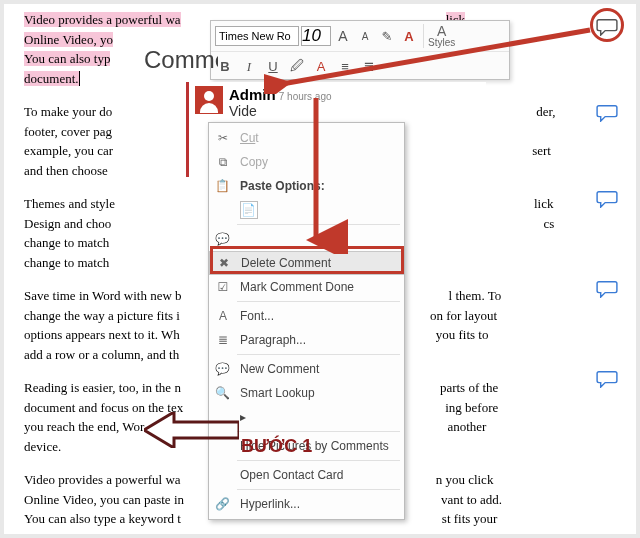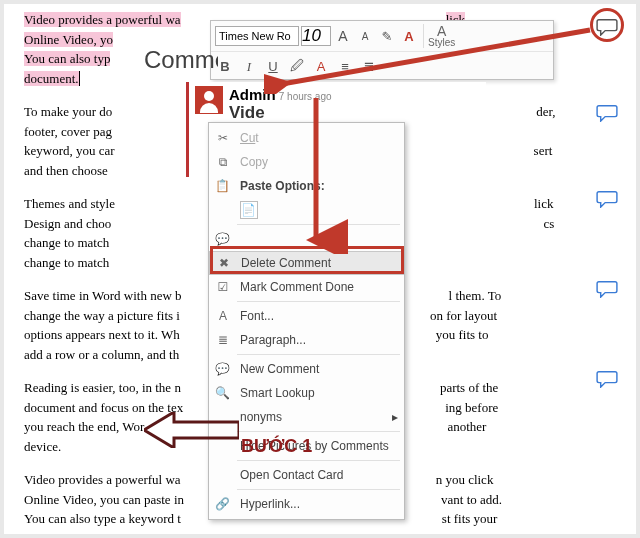--- a/index.html
+++ b/index.html
@@ -1,37 +1,37 @@
 <!DOCTYPE html>
 <html><head>
 <meta charset="utf-8">
 <style>
   * { box-sizing: border-box; margin: 0; padding: 0; }
   body { font-family: "Times New Roman", serif; font-size: 13px; width: 640px; height: 538px; background: #fff; border: 4px solid #e8e8e8; position: relative; overflow: hidden; }
   .doc { position: absolute; left: 20px; top: 6px; width: 540px; line-height: 1.5; }
   .p { margin-bottom: 14px; }
   .hl { background: #f7c5d8; }
   .cursor { border-left:1px solid #000; }
-  .mini-toolbar { position:absolute; left:206px; top:16px; width:344px; height:60px; background:#fbfbfb; border:1px solid #bfbfbf; box-shadow:2px 2px 4px rgba(0,0,0,0.15); font-family:"Segoe UI",sans-serif; font-size:11px; }
+  .mini-toolbar { position:absolute; left:206px; top:16px; width:300px; height:60px; background:#fbfbfb; border:1px solid #bfbfbf; box-shadow:2px 2px 4px rgba(0,0,0,0.15); font-family:"Segoe UI",sans-serif; font-size:11px; }
   .mt-row1{ display:flex; align-items:center; height:30px; padding:0 4px; gap:2px;}
   .mt-row2{ display:flex; align-items:center; height:30px; padding:0 4px; gap:4px; border-top:1px solid #e5e5e5;}
   .mt-font{ width:84px; height:20px; border:1px solid #aaa; padding:0 3px; font-size:11px;}
   .mt-size{ width:30px; height:20px; border:1px solid #aaa; font-size:17px; padding:0 0;font-style:italic;}
   .mt-btn{ width:20px; height:20px; display:flex; align-items:center; justify-content:center; color:#555; font-size:13px;}
   .mt-btn.b{font-weight:bold;} .mt-btn.i{font-style:italic; font-family:serif;} .mt-btn.u{text-decoration:underline;}
   .mt-styles{ border-left:1px solid #ddd; padding-left:4px; margin-left:2px; font-size:10px; color:#666; display:flex; flex-direction:column; align-items:center; line-height:1;}
   .balloon-header{ position:absolute; left:140px; top:42px; width:74px; font-family:"Segoe UI Light","Segoe UI",sans-serif; font-size:24px; color:#404040; overflow:hidden; white-space:nowrap;}
   .comments-panel{ position:absolute; left:182px; top:78px; width:300px; height:95px; background:#fff; border-left:3px solid #b33; font-family:"Segoe UI",sans-serif; font-size:11px; padding:4px 6px; overflow:hidden;}
   .cm{ display:flex; gap:6px; margin-bottom:8px;}
   .avatar{ width:28px; height:28px; background:#c0392b; flex-shrink:0; position:relative;}
   .avatar:before{ content:""; position:absolute; width:10px; height:10px; background:#fff; border-radius:50%; left:9px; top:5px;}
   .avatar:after{ content:""; position:absolute; width:18px; height:10px; background:#fff; border-radius:9px 9px 0 0; left:5px; bottom:1px;}
   .cm-name{font-weight:bold; font-size:15px;}
   .cm-time{color:#888; font-size:10px;}
-  .cm-text{font-size:17px; color:#333;font-weight:bold;}
+  .cm-text{font-size:14px; color:#333;}
   .ctx{ position:absolute; left:204px; top:118px; width:197px; background:#fdfdfd; border:1px solid #bcbcbc; box-shadow:2px 2px 5px rgba(0,0,0,0.25); font-family:"Segoe UI",sans-serif; font-size:12px; padding:3px 0;}
   .ctx-item{ display:flex; align-items:center; height:24px; padding:0 6px; gap:9px; color:#444;}
   .ctx-item.disabled{ color:#aaa;}
   .ctx-item.hl-item{ background:#e9e9e9; border:1px solid #c8c8c8;}
   .ctx-icon{ width:16px; height:16px; display:flex; align-items:center; justify-content:center; font-size:12px; color:#666; }
   .ctx-sep{ height:1px; background:#e0e0e0; margin:2px 4px 2px 28px;}
   .ctx-label{ flex:1;}
   .ctx-u{ text-decoration:underline;}
   .side-bubble{ position:absolute; right:18px; width:22px; height:18px;}
   .side-bubble svg{ width:22px; height:18px;}
@@ -47,21 +47,21 @@
 <div class="doc">
   <div class="p">
     <span class="hl">Video provides a powerful wa</span><span style="display:inline-block;width:265px"></span><span class="hl">lick</span><br>
     <span class="hl">Online Video, yo</span><br>
     <span class="hl">You can also typ</span><span style="display:inline-block;width:378px"></span><span class="hl">ur</span><br>
     <span class="hl">document.</span><span class="cursor"></span>
   </div>
   <div class="p">
     <span>To make your do</span><span style="display:inline-block;width:424px"></span><span>der,</span><br>
     <span>footer, cover pag</span><br>
-    <span>keyword, you car</span><span style="display:inline-block;width:419px"></span><span>sert</span><br>
+    <span>example, you car</span><span style="display:inline-block;width:419px"></span><span>sert</span><br>
     <span>and then choose</span>
   </div>
   <div class="p">
     <span>Themes and style</span><span style="display:inline-block;width:419px"></span><span>lick</span><br>
     <span>Design and choo</span><span style="display:inline-block;width:432px"></span><span>cs</span><br>
     <span>change to match</span><br>
     <span>change to match</span>
   </div>
   <div class="p">
     <span>Save time in Word with new b</span><span style="display:inline-block;width:267px"></span><span>l them. To</span><br>
@@ -168,21 +168,20 @@
   <div class="ctx-item">
       <span class="ctx-icon">💬</span>
       <span class="ctx-label">New Comment</span>
     </div>
   <div class="ctx-item">
       <span class="ctx-icon">🔍</span>
       <span class="ctx-label">Smart Lookup</span>
     </div>
   <div class="ctx-item">
       <span class="ctx-icon"></span>
-      <span class="ctx-label">nonyms</span>
       <span>▸</span>
     </div>
   <div class="ctx-sep"></div>
   <div class="ctx-item">
       <span class="ctx-icon"></span>
       <span class="ctx-label">Hide Pictures by Comments</span>
     </div>
   <div class="ctx-sep"></div>
   <div class="ctx-item">
       <span class="ctx-icon"></span>

